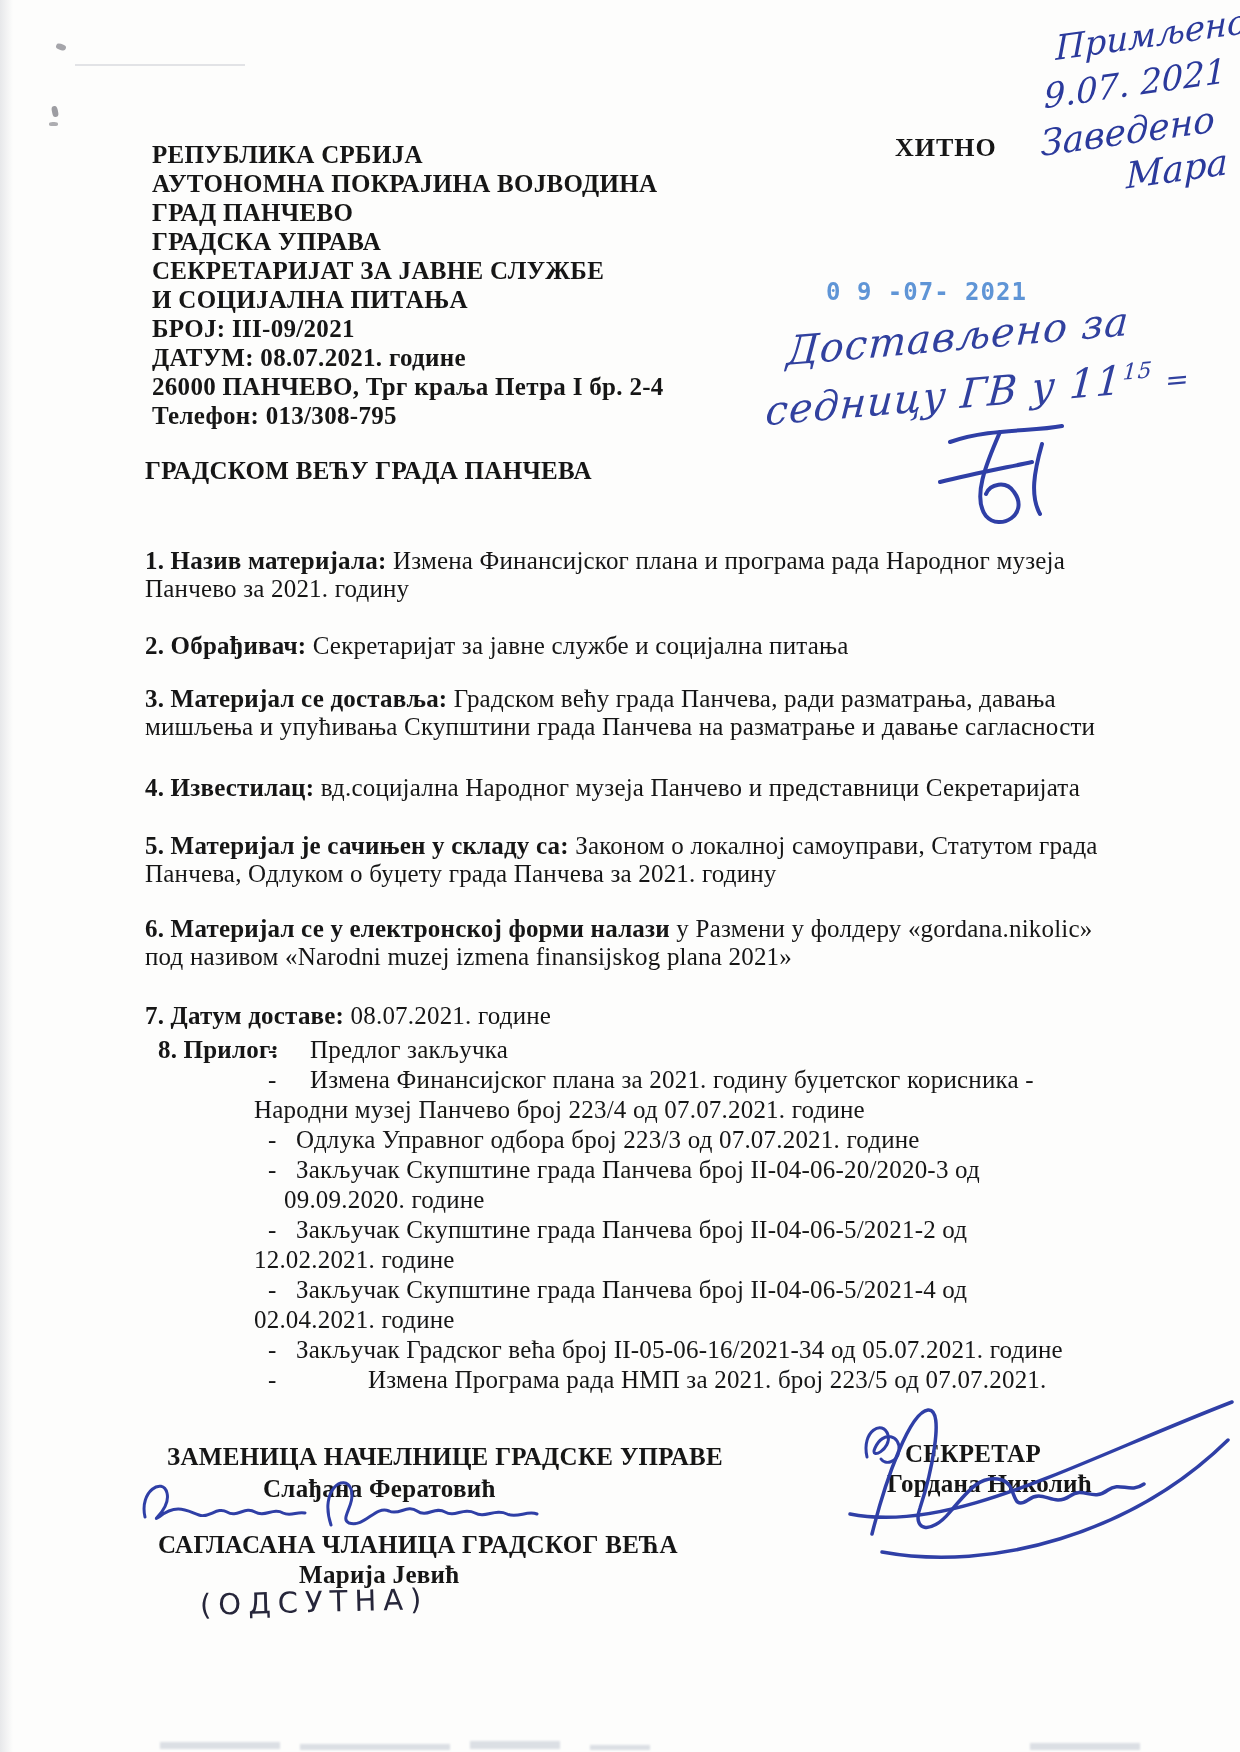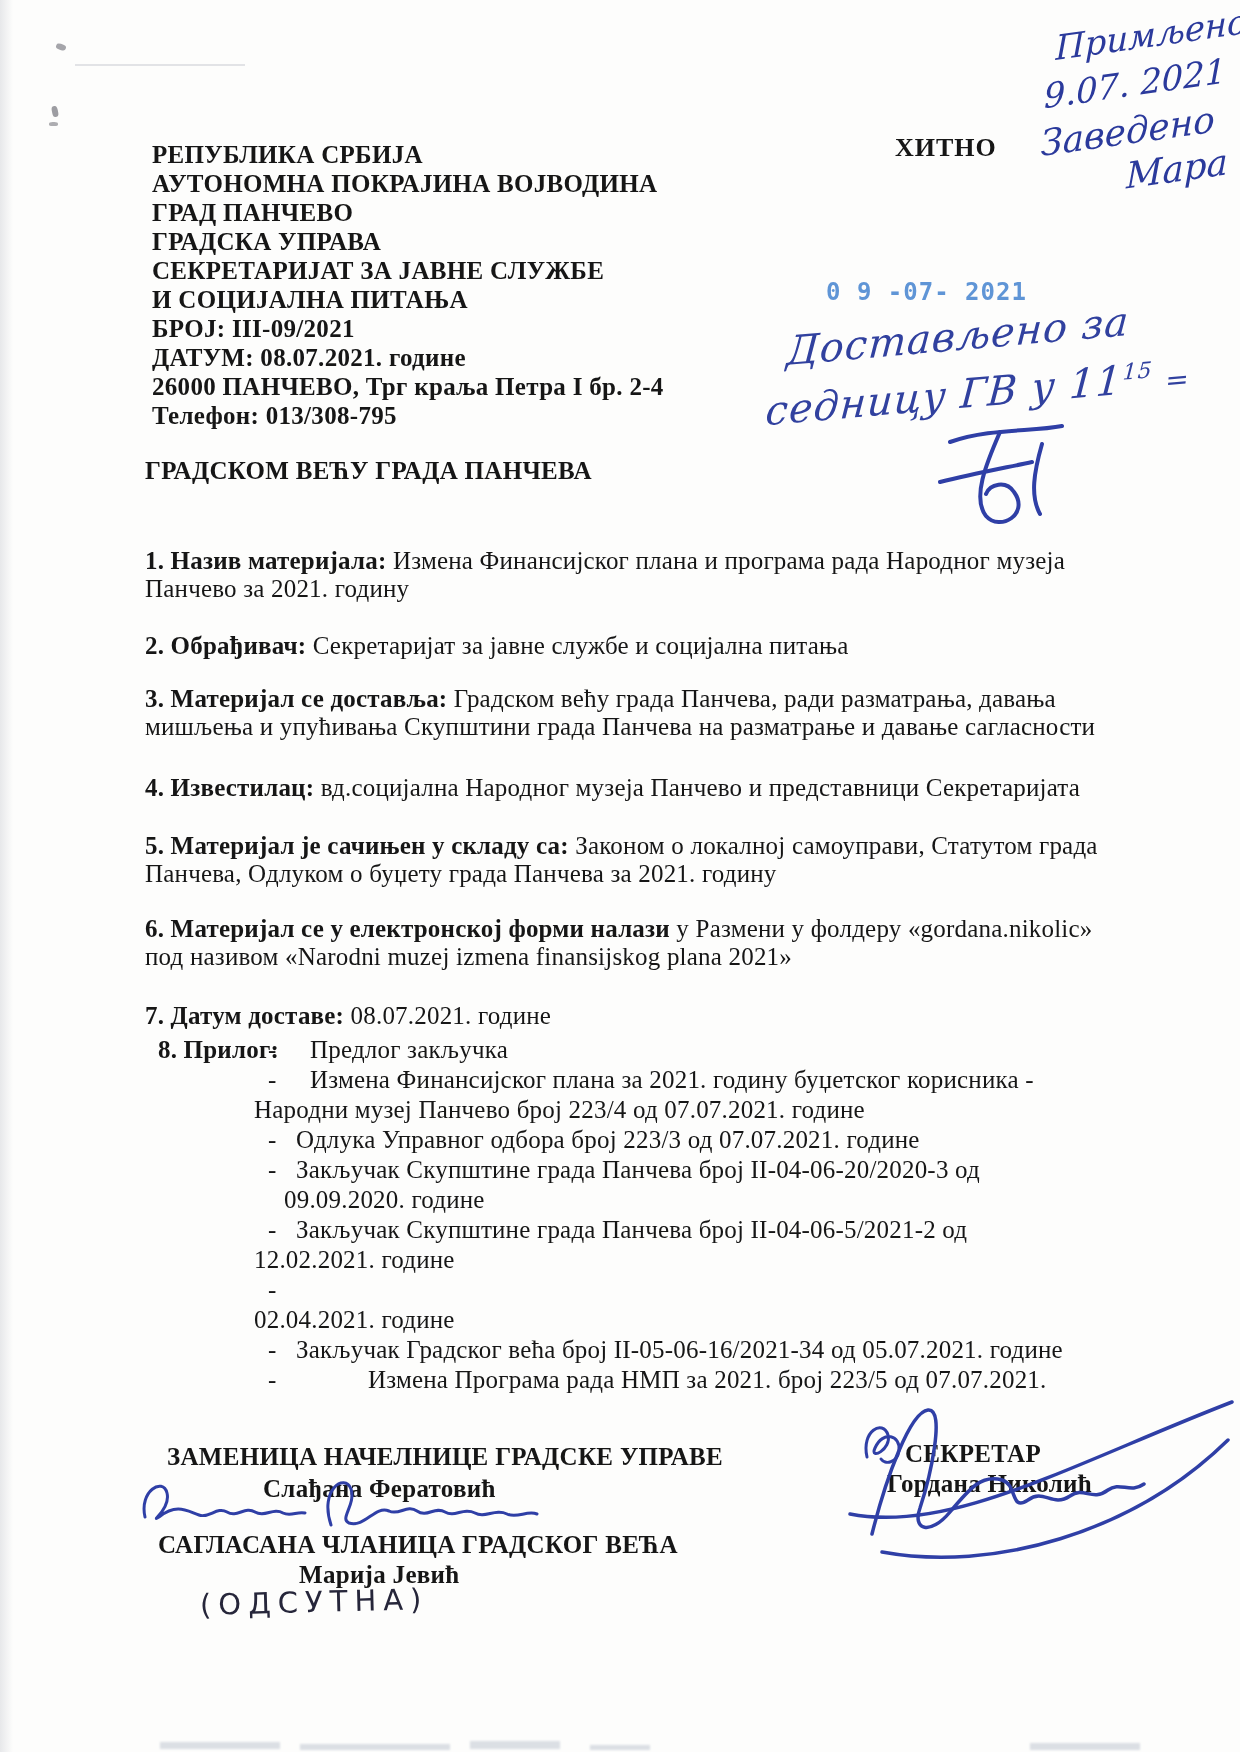--- a/index.html
+++ b/index.html
@@ -162,20 +162,21 @@
         </div>
       <div class="att-row">
           <span class="att-dash">-</span>
           <span class="att-text">Закључак  Скупштине града Панчева број II-04-06-5/2021-2 од</span>
         </div>
       <div class="att-row cont">
           <span class="att-text">12.02.2021. године</span>
         </div>
       <div class="att-row">
           <span class="att-dash">-</span>
+          <span class="att-text">Закључак Скупштине града Панчева број II-04-06-5/2021-4 од</span>
         </div>
       <div class="att-row cont">
           <span class="att-text">02.04.2021. године</span>
         </div>
       <div class="att-row">
           <span class="att-dash">-</span>
           <span class="att-text">Закључак Градског већа број II-05-06-16/2021-34 од 05.07.2021. године</span>
         </div>
       <div class="att-row gap-xwide">
           <span class="att-dash">-</span>

